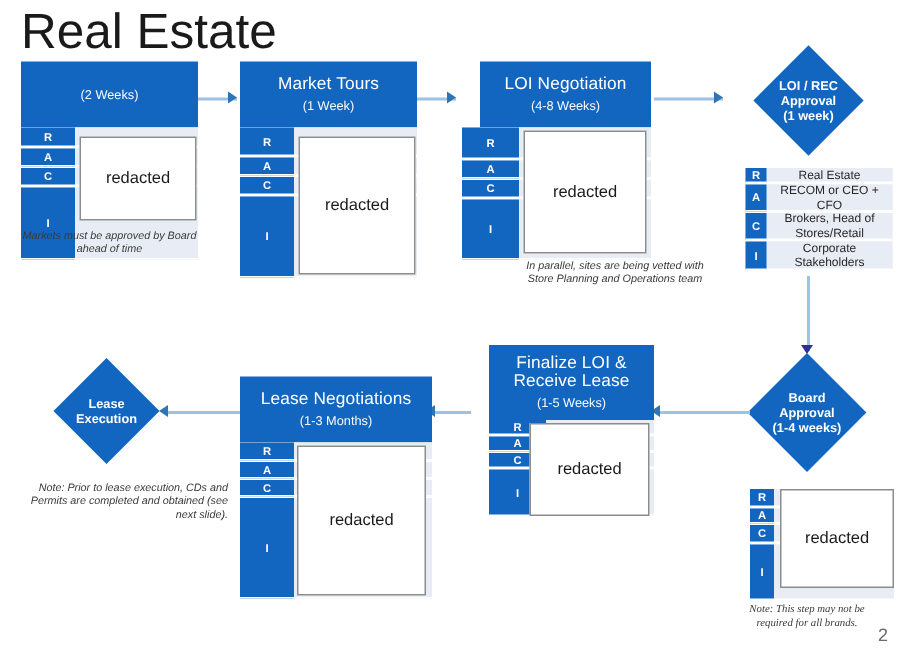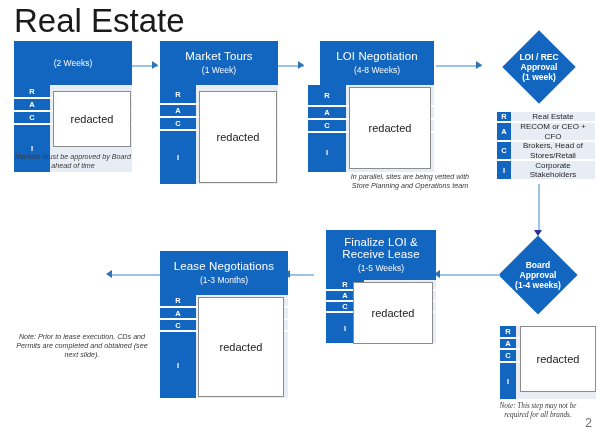--- a/index.html
+++ b/index.html
@@ -391,17 +391,25 @@
         <div class="raci-key" style="width:36px;">I</div>
         <div class="raci-val"></div>
       </div>
     </div>
     <div class="redacted" style="left:38px; top:46px; width:86px; height:100px;">redacted</div>
   </div>
 
   <div class="conn-h" style="left:110px; top:274px; width:50px;"></div>
   <div class="arrow-l" style="left:106px; top:270px;"></div>
 
-  <div class="note" style="left:12px; top:332px; width:140px;">Note: Prior to lease execution, CDs and Permits are completed and obtained (see next slide).</div>
+  <div class="diamond-wrap" style="left:30px; top:242px; width:82px; height:64px;">
+    <div class="diamond-shape" style="width:50px;height:50px;left:16px;top:7px;"></div>
+    <div class="diamond-label">
+      <span>Lease</span>
+      <span>Execution</span>
+      <span></span>
+    </div>
+  </div>
+  <div class="note" style="left:12px; top:320px; width:140px;text-align:right;">Note: Prior to lease execution, CDs and Permits are completed and obtained (see next slide).</div>
 
   <div class="page-num">2</div>
 
 </div>
 
 </body></html>

